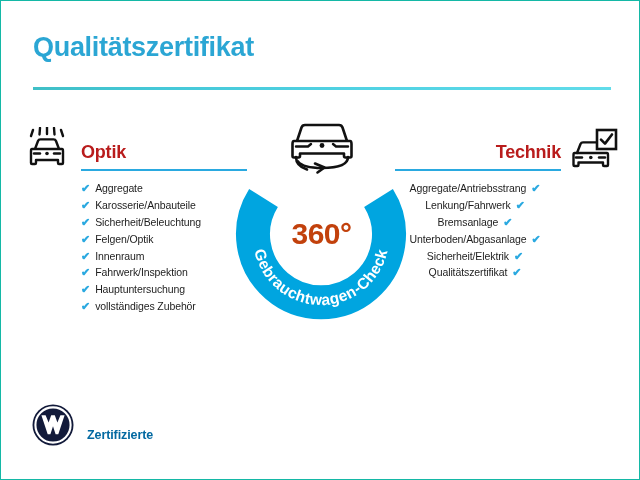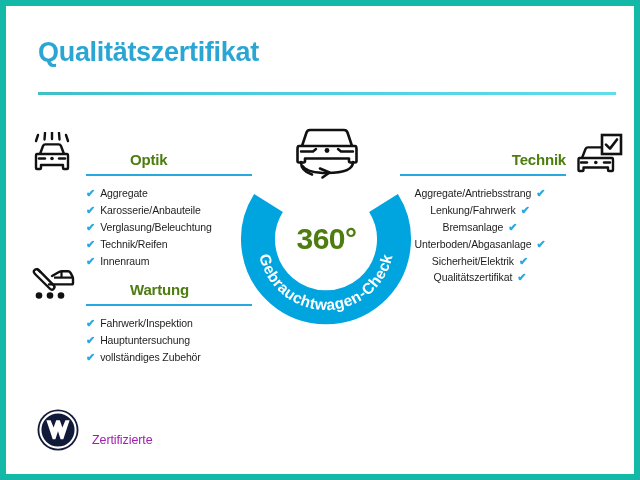--- a/index.html
+++ b/index.html
@@ -13,21 +13,21 @@
     font-family: "Liberation Sans", sans-serif;
     overflow: hidden;
     position: relative;
   }
   #page {
     position: absolute;
     left: 0; top: 0;
     width: 640px;
     height: 480px;
     background: #ffffff;
-    border: 6px solid #14b8a6;
+    border: 1px solid #14b8a6;
     box-sizing: border-box;
     overflow: hidden;
   }
 
   
   #header {
     position: absolute;
     left: 32px;
     top: 32px;
     width: 576px;
@@ -70,26 +70,25 @@
     top: 0;
     width: 48px;
     height: 44px;
   }
   .sec-left .sec-icon  { left: 0px; }
   .sec-right .sec-icon { right: 0px; }
 
   .sec-title {
     position: absolute;
     bottom: 10px;
-    font-size: 15px;
-    font-weight: bold;
-    color: #4d7c0f;
+    font-size: 18px;
+    font-weight: bold;
+    color: #b91c1c;
     letter-spacing: -0.2px;
     white-space: nowrap;
-    margin-left: 44px;
   }
   .sec-left .sec-title  { left: 58px; }
   .sec-right .sec-title { right: 58px; }
 
   .sec-rule {
     position: absolute;
     height: 2px;
     background: #2AA9E0;
     bottom: 2px;
   }
@@ -144,38 +143,38 @@
     height: 172px;
   }
   #badge-360 {
     position: absolute;
     left: 0;
     top: 104px;
     width: 185px;
     text-align: center;
     font-size: 30px;
     font-weight: bold;
-    color: #4d7c0f;
+    color: #c2410c;
     letter-spacing: -0.5px;
   }
 
   
   #footer {
     position: absolute;
     left: 30px;
     top: 402px;
     display: flex;
     align-items: center;
   }
   #vw-logo { width: 44px; height: 44px; }
   #footer-text {
     margin-left: 12px;
     font-size: 12.5px;
-    font-weight: normal;
-    color: #a21caf;
+    font-weight: bold;
+    color: #0369a1;
     line-height: 16px;
     letter-spacing: -0.1px;
     margin-top: 19px;
   }
   #footer-text div { white-space: nowrap; }
 </style>
 </head>
 <body>
 
 <div id="page">
@@ -203,45 +202,27 @@
           <line x1="31" y1="26.5" x2="37" y2="26.5" stroke="#111" stroke-width="2.4" stroke-linecap="round"></line>
           <circle cx="24" cy="26.5" r="1.8" fill="#111"></circle>
         </svg>
       </span>
       <span class="sec-title">Optik</span>
       <span class="sec-rule"></span>
     </div>
     <ul class="sec-list">
       <li><span class="chk">✔</span><span>Aggregate</span></li>
       <li><span class="chk">✔</span><span>Karosserie/Anbauteile</span></li>
-      <li><span class="chk">✔</span><span>Verglasung/Beleuchtung</span></li>
-      <li><span class="chk">✔</span><span>Technik/Reifen</span></li>
+      <li><span class="chk">✔</span><span>Sicherheit/Beleuchtung</span></li>
+      <li><span class="chk">✔</span><span>Felgen/Optik</span></li>
       <li><span class="chk">✔</span><span>Innenraum</span></li>
     </ul>
   </div>
 
   <div class="section sec-left" id="sec-wartung">
-    <div class="sec-head">
-      <span class="sec-icon">
-        <svg viewBox="0 0 48 44" width="48" height="44">
-          <path d="M24 14 L31 10 Q32.5 9.3 34 9.3 L40 9.3 Q41.6 9.3 42.4 10.6 L44.4 14.4
-                   Q45 15.6 45 17 L45 21 Q45 22.4 43.6 22.4 L21 22.4" fill="none" stroke="#111" stroke-width="2.4" stroke-linejoin="round" stroke-linecap="round"></path>
-          <line x1="33.5" y1="10" x2="33.5" y2="15.6" stroke="#111" stroke-width="2.2"></line>
-          <line x1="26" y1="15.6" x2="44.6" y2="15.6" stroke="#111" stroke-width="2.2"></line>
-          <path d="M6.5 8.2 Q8.6 6 10.8 8.2 L25.8 23.4 Q27.4 25 25.6 26.8 Q23.8 28.6 22.2 27
-                   L7 12 Q4.8 9.8 6.5 8.2 Z" fill="none" stroke="#111" stroke-width="2.4" stroke-linejoin="round"></path>
-          <line x1="8.8" y1="6.6" x2="13" y2="10.8" stroke="#111" stroke-width="2.2"></line>
-          <circle cx="11" cy="33.5" r="3.3" fill="#111"></circle>
-          <circle cx="22" cy="33.5" r="3.3" fill="#111"></circle>
-          <circle cx="33" cy="33.5" r="3.3" fill="#111"></circle>
-        </svg>
-      </span>
-      <span class="sec-title">Wartung</span>
-      <span class="sec-rule"></span>
-    </div>
     <ul class="sec-list">
       <li><span class="chk">✔</span><span>Fahrwerk/Inspektion</span></li>
       <li><span class="chk">✔</span><span>Hauptuntersuchung</span></li>
       <li><span class="chk">✔</span><span>vollständiges Zubehör</span></li>
     </ul>
   </div>
 
   <div class="section sec-right" id="sec-technik">
     <div class="sec-head">
       <span class="sec-icon">

